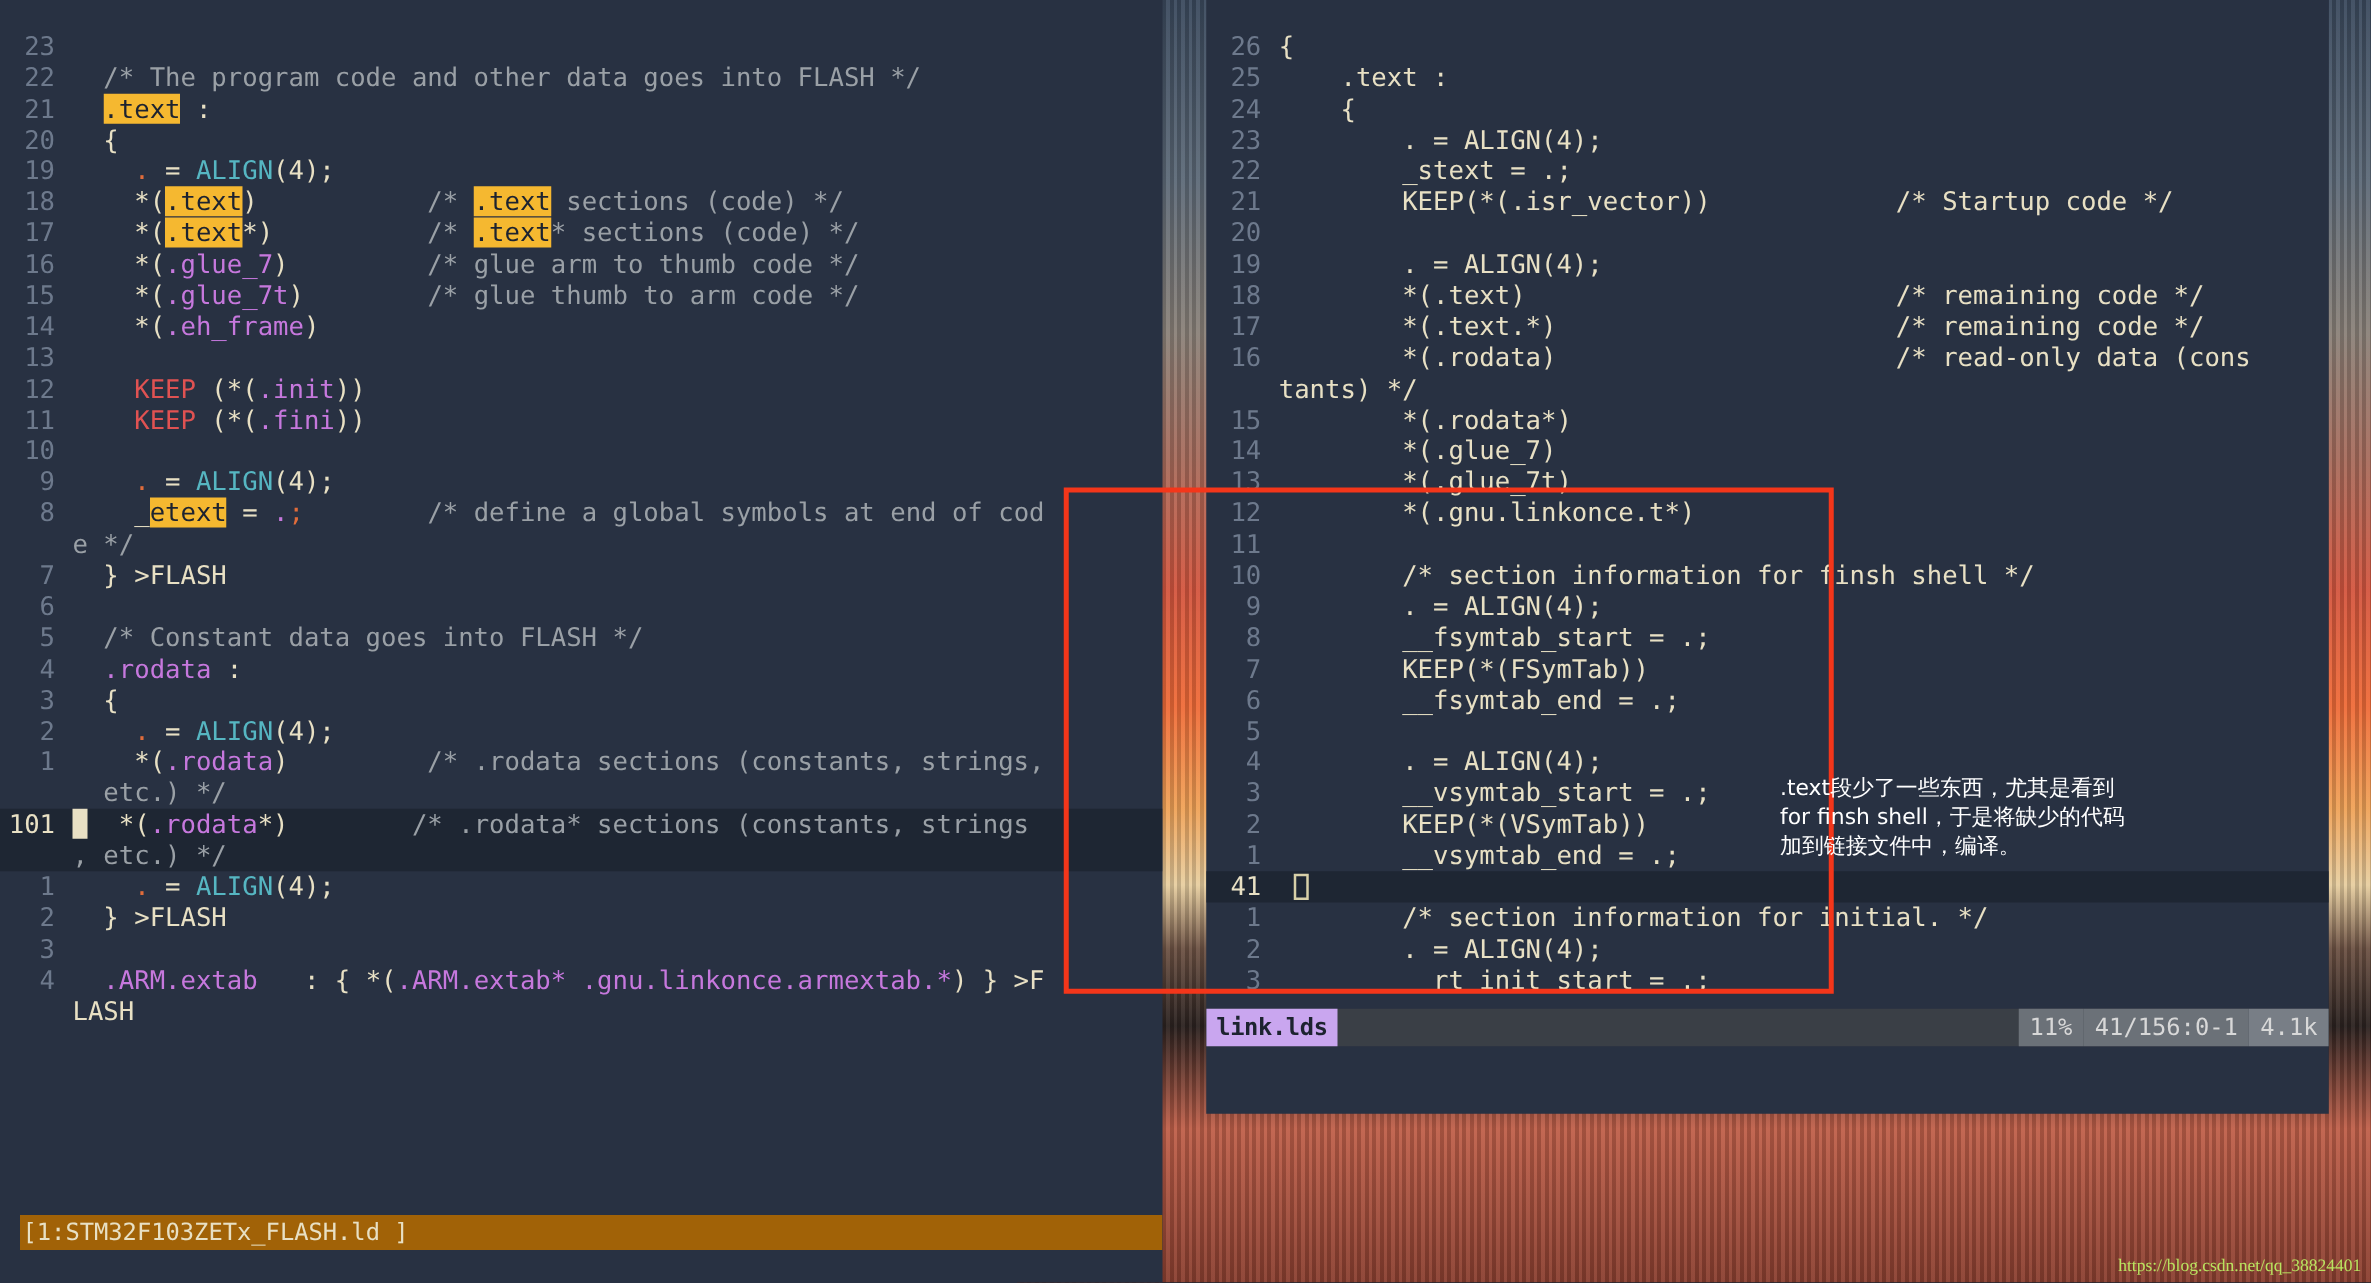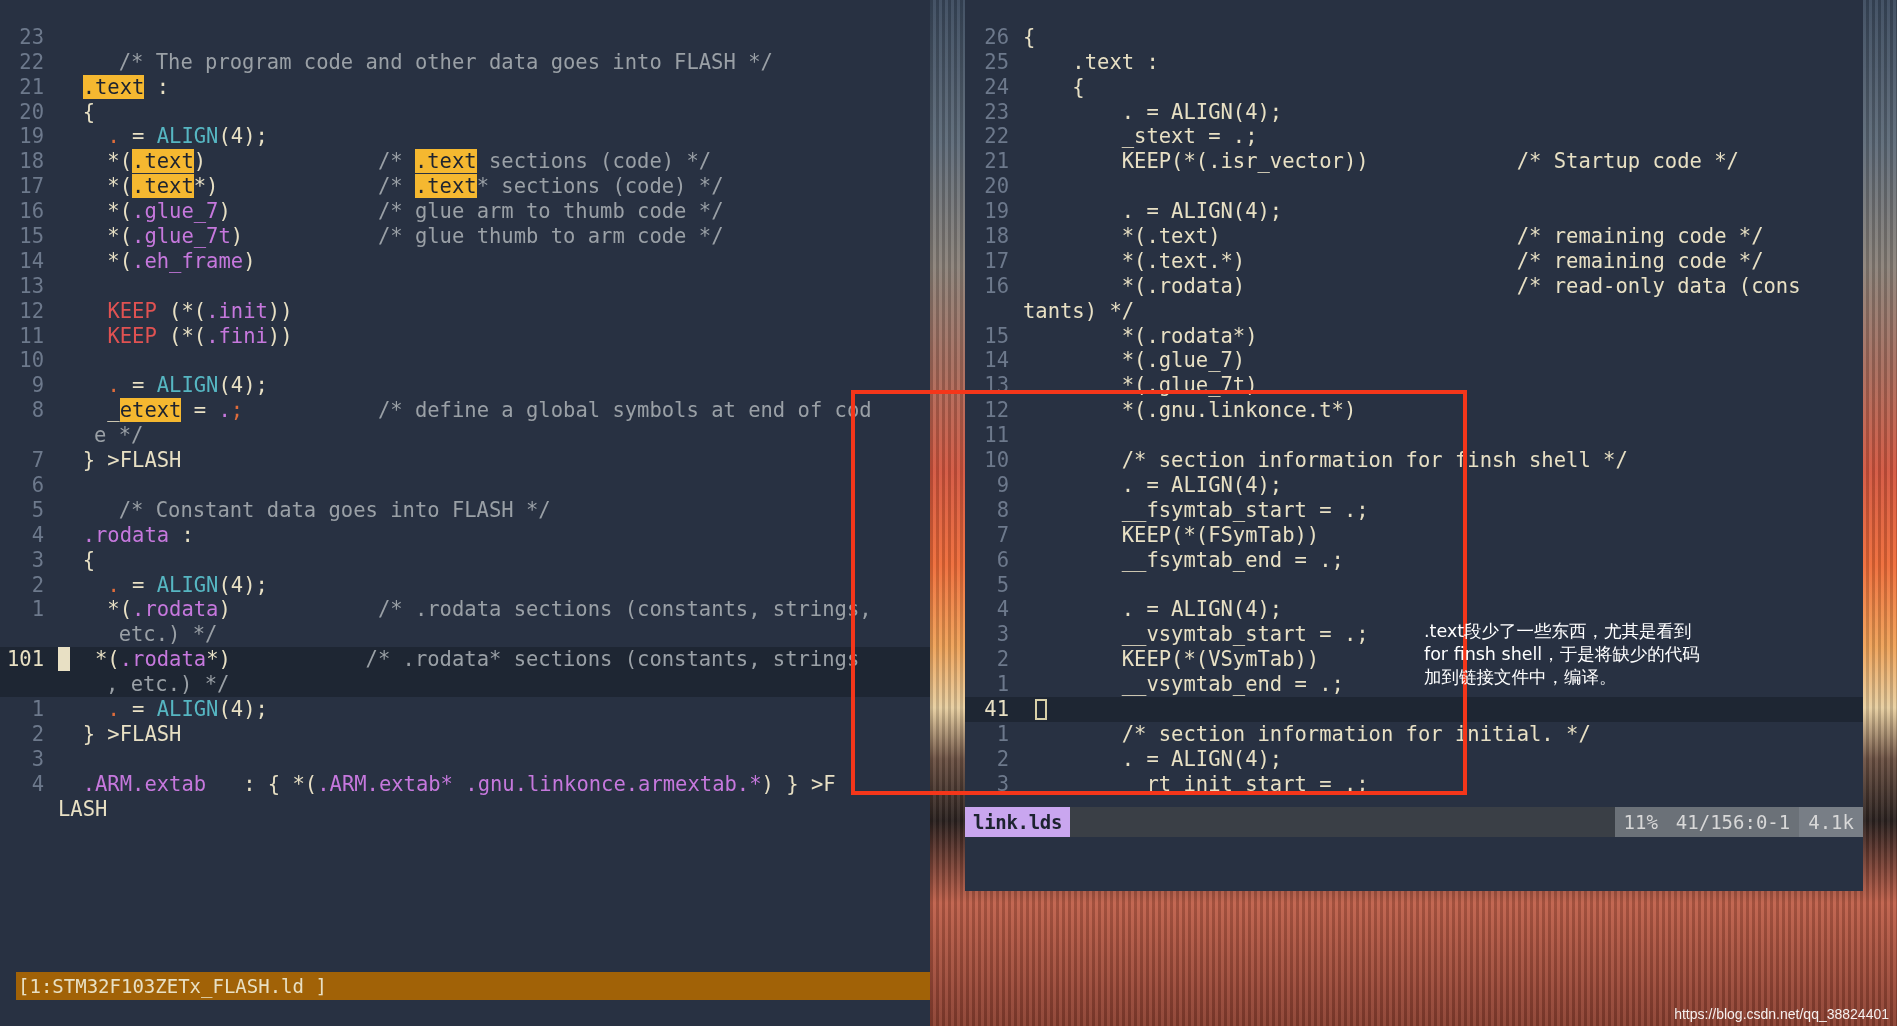--- a/index.html
+++ b/index.html
@@ -31,24 +31,24 @@
     font-size:20.5px;line-height:24.9px;white-space:pre;
     color:#e8e0c4;padding-top:0px;
   }
   .ln{display:inline-block;color:#6d798c;text-align:right;}
   #pane-left .ln{width:44px;padding-right:14px;}
   #pane-right .ln{width:44px;padding-right:14px;}
   .row{display:block;height:24.9px;}
   .row.cur{background:#1e2633;}
   .row.cur .ln{color:#e8e0c4;}
   .wrapcont{display:block;height:24.9px;}
-  .wrapcont.cur{background:#1e2633;padding-left:12px;}
+  .wrapcont.cur{background:#1e2633;}
 
   
-  .cmt{color:#9aa0a6;margin-left:36px;}
+  .cmt{color:#9aa0a6;}
   .kw{color:#e05252;}
   .sec{color:#c678dd;}
   .fn{color:#56b6c2;}
   .dot{color:#e06c3b;}
   .pun{color:#e8e0c4;}
   .hl{background:#f5b830;color:#1d2330;}
   .cursorblk{background:#e8e0c4;color:#283142;}
   .cursorbox{outline:2px solid #d8d0a8;outline-offset:-2px;display:inline-block;width:12px;height:21px;vertical-align:-4px;}
 
   
@@ -65,22 +65,22 @@
   #redbox{
     position:absolute;left:851px;top:390px;width:608px;height:397px;
     border:4px solid #f4361a;z-index:5;pointer-events:none;
   }
   #redtext{
     position:absolute;left:1424px;top:620px;width:300px;z-index:6;
     color:#ffffff;font-family:"DejaVu Sans","Liberation Sans",sans-serif;
     font-size:17.5px;line-height:23px;
   }
   #watermark{
-    position:absolute;right:8px;bottom:4px;z-index:7;color:#ffffff;font-size:14px;
-    font-family:Liberation Sans, sans-serif;opacity:.92;
+    position:absolute;right:8px;bottom:4px;z-index:7;color:#bef264;font-size:14px;
+    font-family:Liberation Serif, serif;opacity:.92;
   }
 </style>
 </head>
 <body>
 
 <div class="wallpaper"></div>
 
 <div class="pane" id="pane-left">
   <div class="editor">
     <div class="code">

